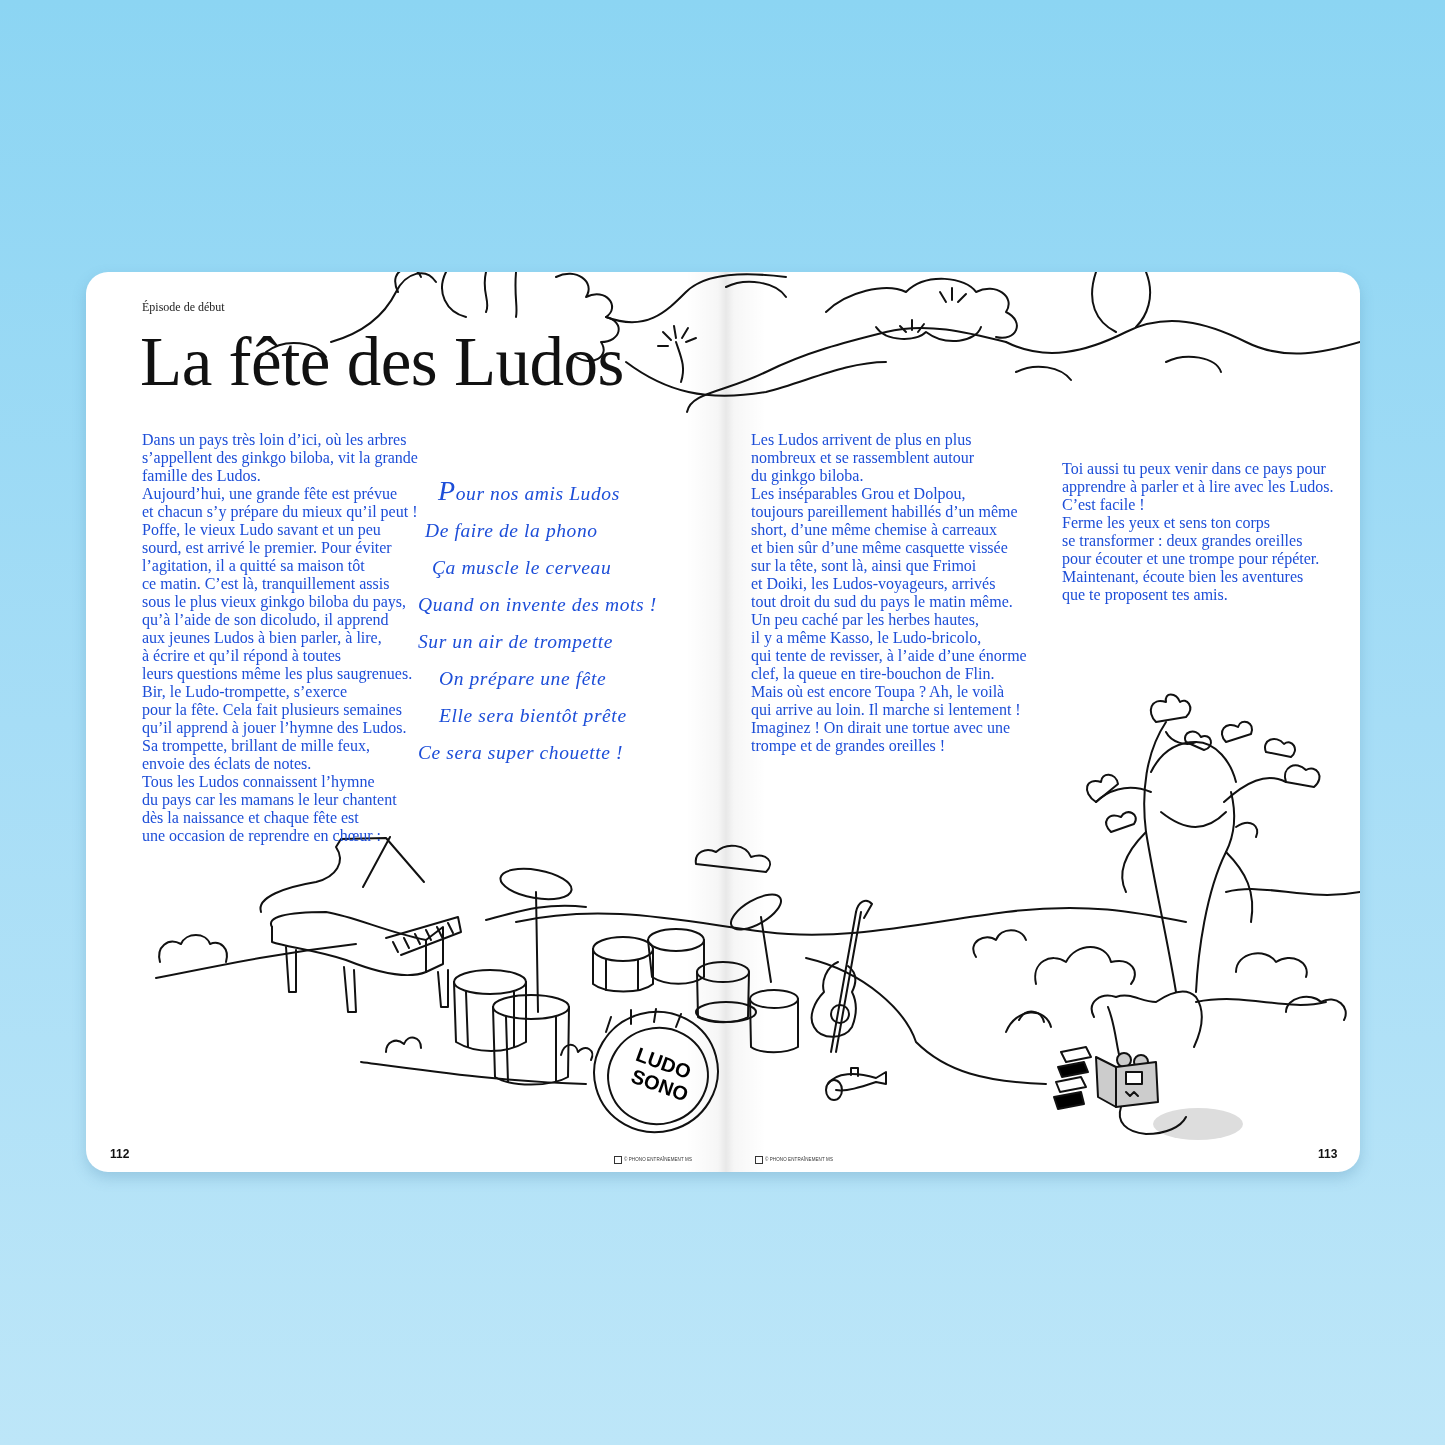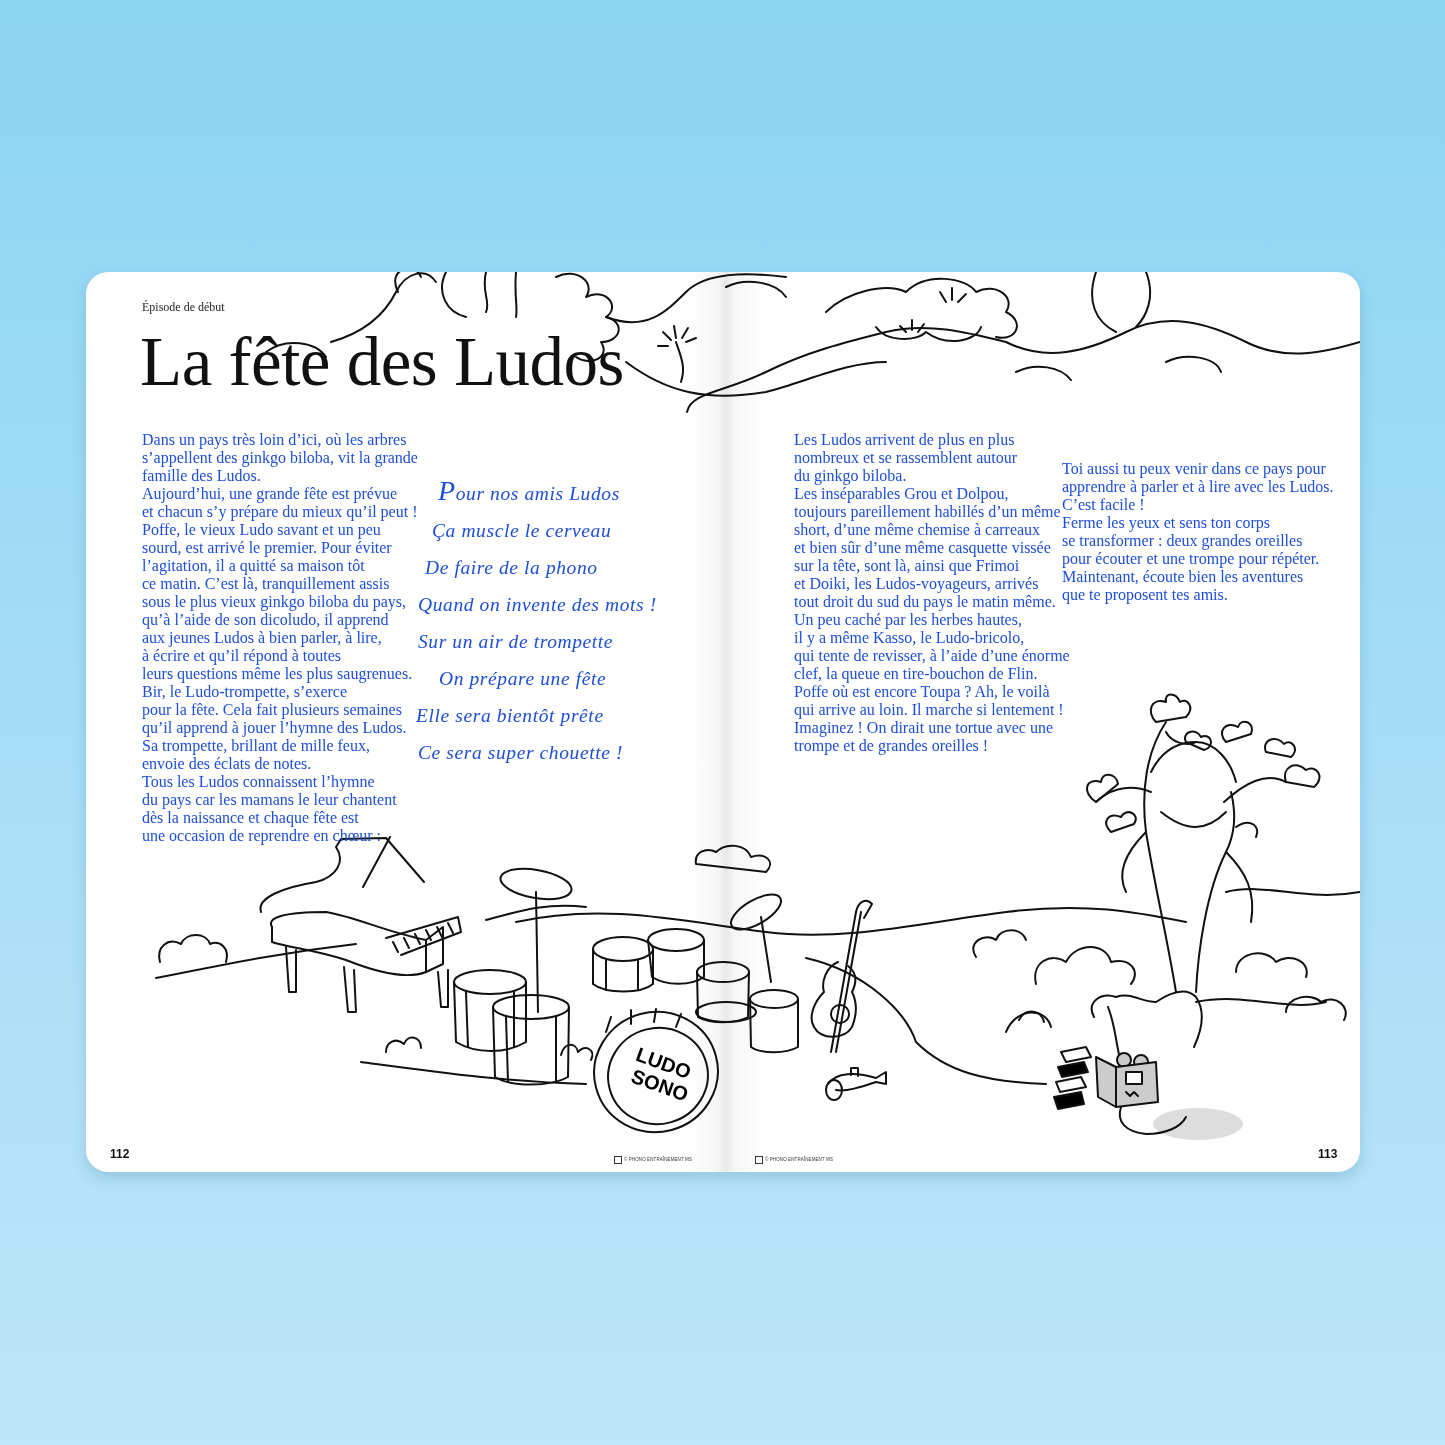--- a/index.html
+++ b/index.html
@@ -27,21 +27,21 @@
   }
   .title {
     position:absolute; left:54px; top:56px; font-size:69px; letter-spacing:-0.5px;
     color:#111; line-height:1; white-space:nowrap;
   }
   .col {
     position:absolute; font-size:16px; line-height:18px; color:#1d4ed8;
   }
   .col p { margin:0; white-space:nowrap; }
   .col-1 { left:56px; top:159px; width:250px; }
-  .col-3 { left:708px; top:159px; width:260px; }
+  .col-3 { left:665px; top:159px; width:260px; }
   .col-4 { left:976px; top:159px; width:260px;margin-top:29px; }
   .poem {
     position:absolute; left:330px; top:200px; width:300px;
     font-style:italic; font-size:19.5px; line-height:37px; letter-spacing:0.6px;
     color:#1d4ed8;
   }
   .poem p { margin:0; white-space:nowrap; }
   .poem .drop { font-size:28px; }
   .page-num {
     position:absolute; top:875px; font-family:"Liberation Sans", sans-serif;
@@ -242,26 +242,26 @@
       <p>Sa trompette, brillant de mille feux,</p>
       <p>envoie des éclats de notes.</p>
       <p>Tous les Ludos connaissent l’hymne</p>
       <p>du pays car les mamans le leur chantent</p>
       <p>dès la naissance et chaque fête est</p>
       <p>une occasion de reprendre en chœur :</p>
     </div>
 
     <div class="poem">
       <p style="margin-left:22px;"><span class="drop">P</span><span>our nos amis Ludos</span></p>
+      <p style="margin-left:9px;">De faire de la phono</p>
       <p style="margin-left:16px;">Ça muscle le cerveau</p>
-      <p style="margin-left:9px;">De faire de la phono</p>
       <p style="margin-left:2px;">Quand on invente des mots !</p>
       <p style="margin-left:2px;">Sur un air de trompette</p>
       <p style="margin-left:23px;">On prépare une fête</p>
-      <p style="">Elle sera bientôt prête</p>
+      <p style="margin-left:23px;">Elle sera bientôt prête</p>
       <p style="margin-left:2px;">Ce sera super chouette !</p>
     </div>
 
     <div class="page-num pn-left">112</div>
     <div class="footer-credit fc-left"><span class="fc-box"></span><span>© PHONO ENTRAÎNEMENT MS</span></div>
   </div>
 
   <div>
     <div class="col col-3">
       <p>Les Ludos arrivent de plus en plus</p>
@@ -271,21 +271,21 @@
       <p>toujours pareillement habillés d’un même</p>
       <p>short, d’une même chemise à carreaux</p>
       <p>et bien sûr d’une même casquette vissée</p>
       <p>sur la tête, sont là, ainsi que Frimoi</p>
       <p>et Doiki, les Ludos-voyageurs, arrivés</p>
       <p>tout droit du sud du pays le matin même.</p>
       <p>Un peu caché par les herbes hautes,</p>
       <p>il y a même Kasso, le Ludo-bricolo,</p>
       <p>qui tente de revisser, à l’aide d’une énorme</p>
       <p>clef, la queue en tire-bouchon de Flin.</p>
-      <p>Poffe où est encore Toupa ? Ah, le voilà</p>
+      <p>Mais où est encore Toupa ? Ah, le voilà</p>
       <p>qui arrive au loin. Il marche si lentement !</p>
       <p>Imaginez ! On dirait une tortue avec une</p>
       <p>trompe et de grandes oreilles !</p>
     </div>
 
     <div class="col col-4">
       <p>Toi aussi tu peux venir dans ce pays pour</p>
       <p>apprendre à parler et à lire avec les Ludos.</p>
       <p>C’est facile !</p>
       <p>Ferme les yeux et sens ton corps</p>

